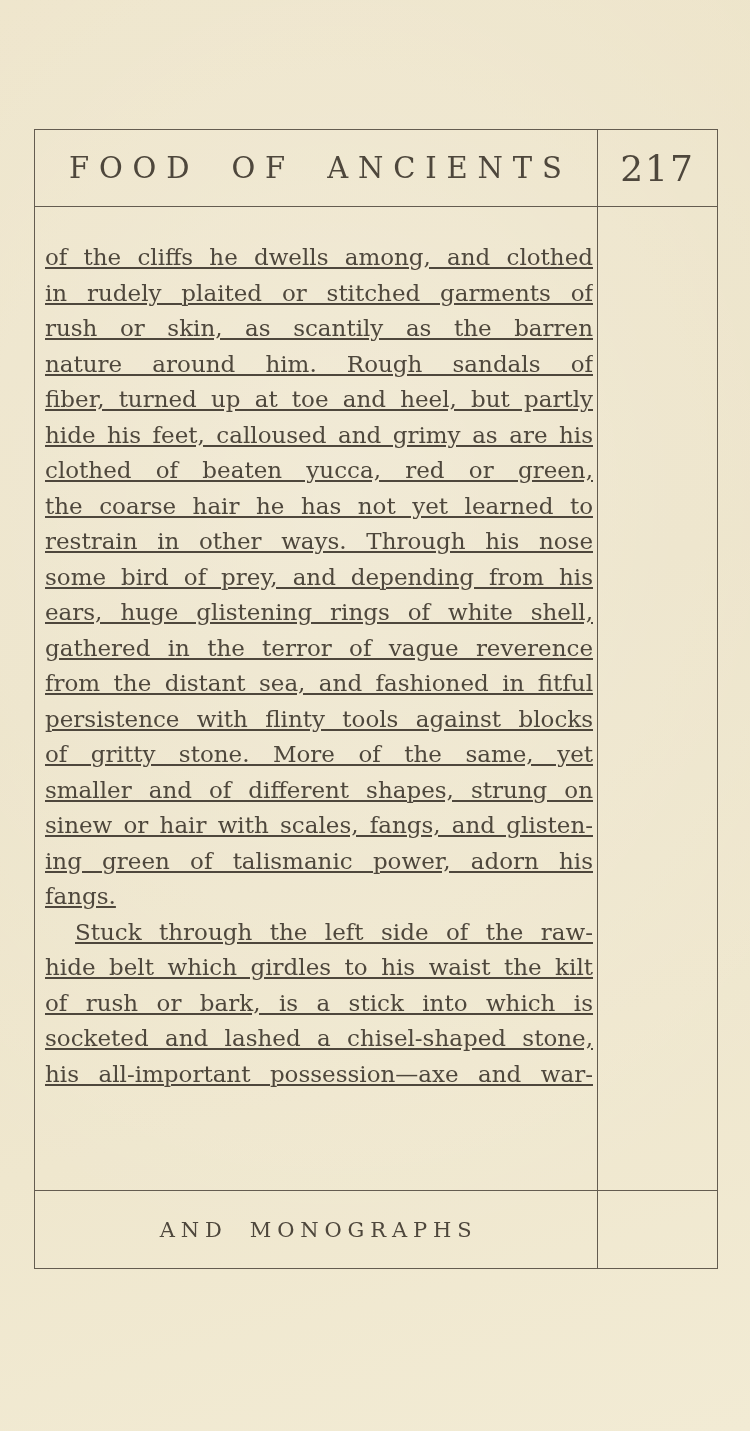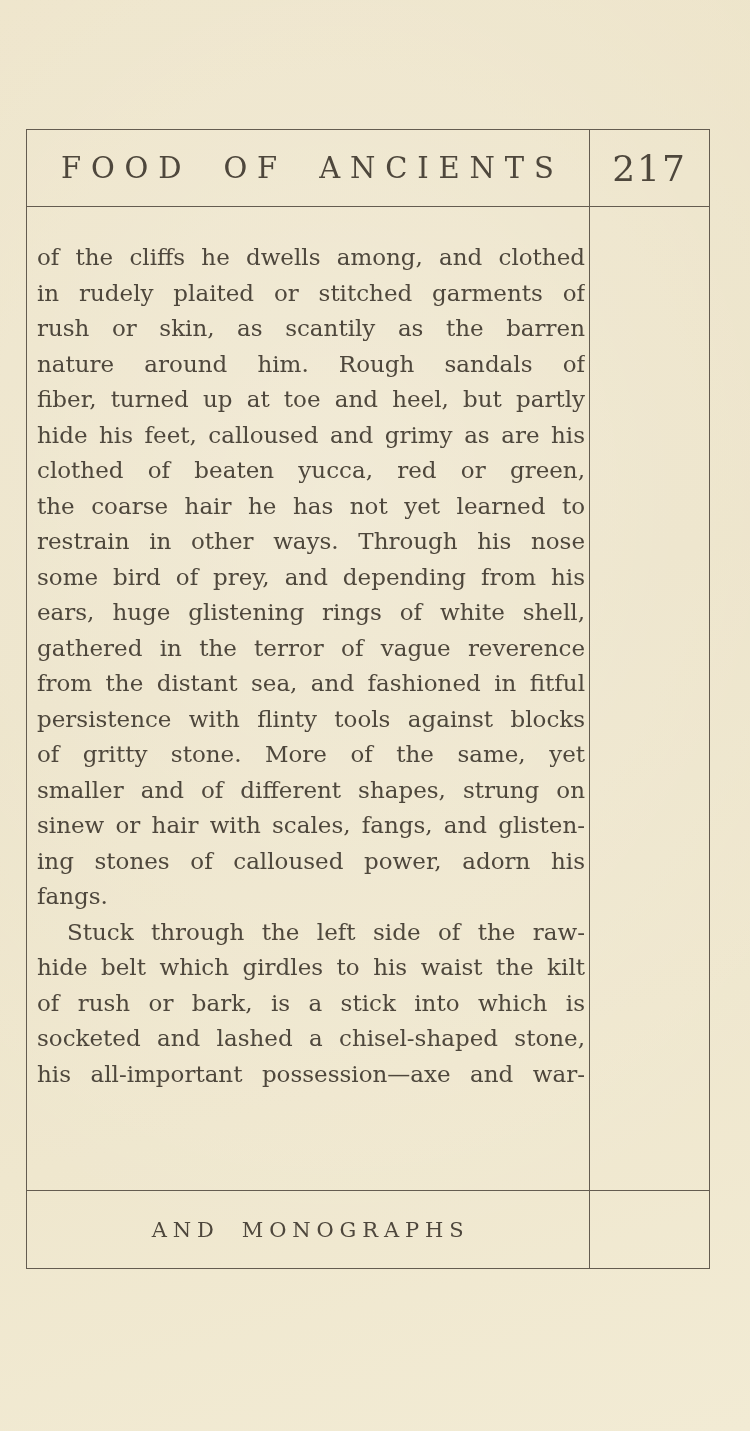--- a/index.html
+++ b/index.html
@@ -16,21 +16,21 @@
       radial-gradient(ellipse 900px 1100px at 45% 35%, rgba(255,255,255,0.25), rgba(255,255,255,0) 70%),
       linear-gradient(165deg, var(--paper, #eee5cb) 0%, #ece3c8 45%, #f2ebd4 100%);
   }
   .sheet {
     position: absolute;
     inset: 0;
   }
   
   .frame {
     position: absolute;
-    left: 26px;
+    left: 34px;
     top: 129px;
     width: 684px;
     height: 1140px;
     box-sizing: border-box;
     border: 1px solid var(--rule, #645c50);
     display: grid;
     grid-template-columns: 563px 1fr;
     grid-template-rows: 77px 984px 1fr;
   }
   .cell {
@@ -73,20 +73,21 @@
     padding: 33px 4px 0 10px;
     font-size: 23px;
     color: var(--ink, #4e473c);
   }
   .line {
     height: 35.5px;
     line-height: 35.5px;
     overflow: hidden;
     text-align: justify;
     white-space: normal;
+    text-decoration: underline;
   }
   
   .line::after {
     content: "";
     display: inline-block;
     width: 100%;
     height: 0;
   }
   .line.nojust { text-align: left; }
   .line.nojust::after { content: none; }
@@ -117,21 +118,21 @@
           <div class="line">the coarse hair he has not yet learned to</div>
           <div class="line">restrain in other ways. Through his nose</div>
           <div class="line">some bird of prey, and depending from his</div>
           <div class="line">ears, huge glistening rings of white shell,</div>
           <div class="line">gathered in the terror of vague reverence</div>
           <div class="line">from the distant sea, and fashioned in fitful</div>
           <div class="line">persistence with flinty tools against blocks</div>
           <div class="line">of gritty stone. More of the same, yet</div>
           <div class="line">smaller and of different shapes, strung on</div>
           <div class="line">sinew or hair with scales, fangs, and glisten-</div>
-          <div class="line">ing stones of calloused power, adorn his</div>
+          <div class="line">ing green of talismanic power, adorn his</div>
           <div class="line nojust">fangs.</div>
           <div class="line indent">Stuck through the left side of the raw-</div>
           <div class="line">hide belt which girdles to his waist the kilt</div>
           <div class="line">of rush or bark, is a stick into which is</div>
           <div class="line">socketed and lashed a chisel-shaped stone,</div>
           <div class="line">his all-important possession—axe and war-</div>
         </div>
     </div>
     <div class="cell row-mid"></div>
 

